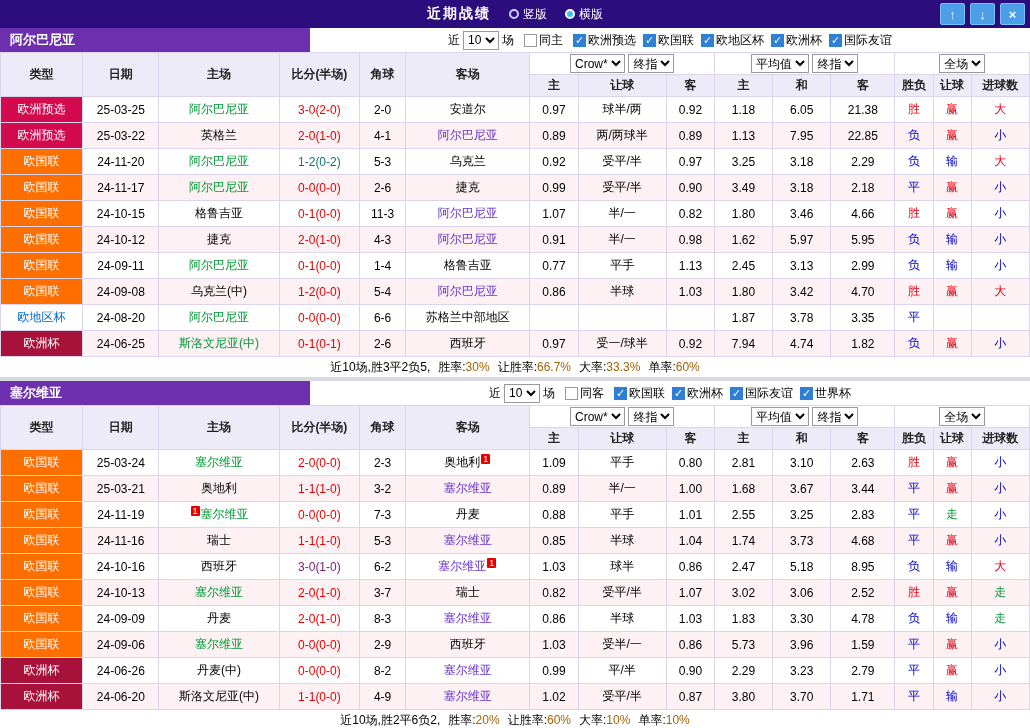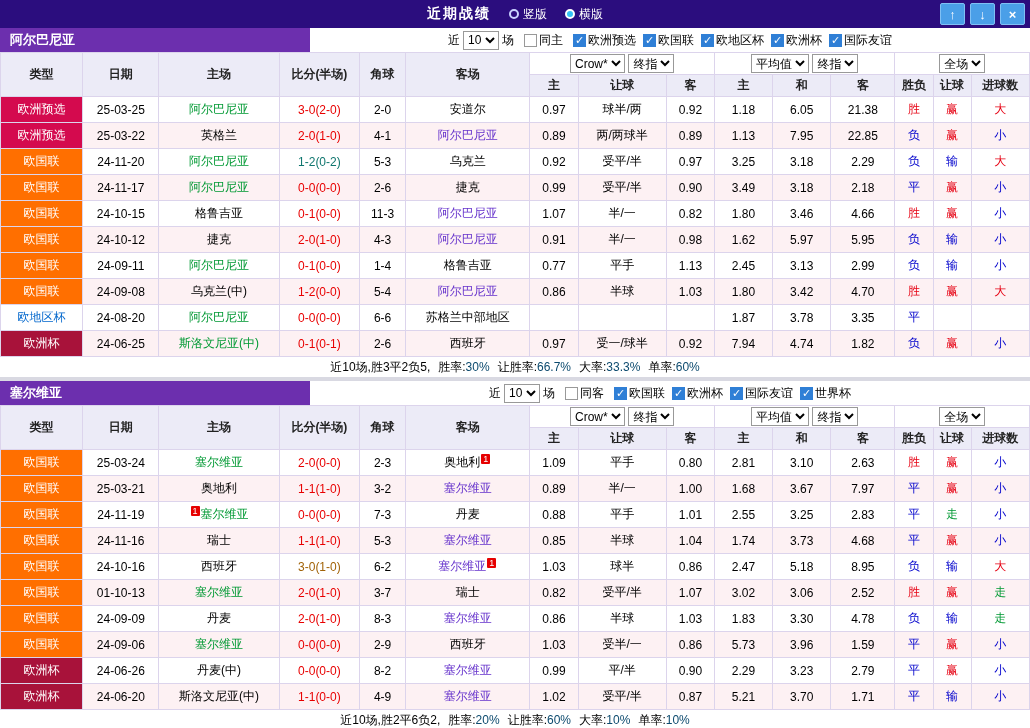--- a/index.html
+++ b/index.html
@@ -73,21 +73,21 @@
   .card-badge {
     display:inline-block; background:#e60000; color:#fff;
     font-size:9px; line-height:10px; padding:0 2px;
     position:relative; top:-4px; margin:0 1px; border-radius:1px;
   }
   
   .summary {
     height:20px; display:flex; align-items:center; justify-content:center;
     font-size:12px; gap:8px;
   }
-  .summary .val { color:#0c4a6e; }
+  .summary .val { color:#a16207; }
   .section-gap { height:4px; background:#d9d9e2; }
 </style>
 </head>
 <body>
 
 <div class="titlebar">
   <div class="tb-center">
     <span class="tb-title">近期战绩</span>
     <span class="radio-opt">
       <span class="rdot" id="rdot-v"></span>
@@ -482,21 +482,21 @@
           <td>25-03-21</td>
           <td><span>奥地利</span></td>
           <td style="color: rgb(232, 0, 0);">1-1(1-0)</td>
           <td>3-2</td>
           <td><span style="color: rgb(102, 51, 204);">塞尔维亚</span></td>
           <td>0.89</td>
           <td>半/一</td>
           <td>1.00</td>
           <td>1.68</td>
           <td>3.67</td>
-          <td>7.97</td>
+          <td>3.44</td>
           <td style="color: rgb(0, 0, 204);">平</td>
           <td style="color: rgb(230, 0, 18);">赢</td>
           <td style="color: rgb(0, 0, 204);">小</td>
         </tr>
         <tr>
           <td style="background: rgb(255, 111, 0); color: rgb(255, 255, 255);">欧国联</td>
           <td>24-11-19</td>
           <td><span class="card-badge">1</span><span style="color: rgb(0, 153, 51);">塞尔维亚</span></td>
           <td style="color: rgb(232, 0, 0);">0-0(0-0)</td>
           <td>7-3</td>
@@ -525,36 +525,36 @@
           <td>3.73</td>
           <td>4.68</td>
           <td style="color: rgb(0, 0, 204);">平</td>
           <td style="color: rgb(230, 0, 18);">赢</td>
           <td style="color: rgb(0, 0, 204);">小</td>
         </tr>
         <tr>
           <td style="background: rgb(255, 111, 0); color: rgb(255, 255, 255);">欧国联</td>
           <td>24-10-16</td>
           <td><span>西班牙</span></td>
-          <td style="color: #a16207;">3-0(1-0)</td>
+          <td style="color: #701a75;">3-0(1-0)</td>
           <td>6-2</td>
           <td><span style="color: rgb(102, 51, 204);">塞尔维亚</span><span class="card-badge">1</span></td>
           <td>1.03</td>
           <td>球半</td>
           <td>0.86</td>
           <td>2.47</td>
           <td>5.18</td>
           <td>8.95</td>
           <td style="color: rgb(0, 0, 204);">负</td>
           <td style="color: rgb(0, 0, 204);">输</td>
           <td style="color: rgb(230, 0, 18);">大</td>
         </tr>
         <tr class="alt">
           <td style="background: rgb(255, 111, 0); color: rgb(255, 255, 255);">欧国联</td>
-          <td>01-10-13</td>
+          <td>24-10-13</td>
           <td><span style="color: rgb(0, 153, 51);">塞尔维亚</span></td>
           <td style="color: rgb(232, 0, 0);">2-0(1-0)</td>
           <td>3-7</td>
           <td><span>瑞士</span></td>
           <td>0.82</td>
           <td>受平/半</td>
           <td>1.07</td>
           <td>3.02</td>
           <td>3.06</td>
           <td>2.52</td>
@@ -616,21 +616,21 @@
         <tr class="alt">
           <td style="background: rgb(168, 18, 58); color: rgb(255, 255, 255);">欧洲杯</td>
           <td>24-06-20</td>
           <td><span>斯洛文尼亚(中)</span></td>
           <td style="color: rgb(232, 0, 0);">1-1(0-0)</td>
           <td>4-9</td>
           <td><span style="color: rgb(102, 51, 204);">塞尔维亚</span></td>
           <td>1.02</td>
           <td>受平/半</td>
           <td>0.87</td>
-          <td>5.21</td>
+          <td>3.80</td>
           <td>3.70</td>
           <td>1.71</td>
           <td style="color: rgb(0, 0, 204);">平</td>
           <td style="color: rgb(0, 0, 204);">输</td>
           <td style="color: rgb(0, 0, 204);">小</td>
         </tr>
       </tbody>
   </table>
   <div class="summary">
       <span>近10场,胜2平6负2,</span>

